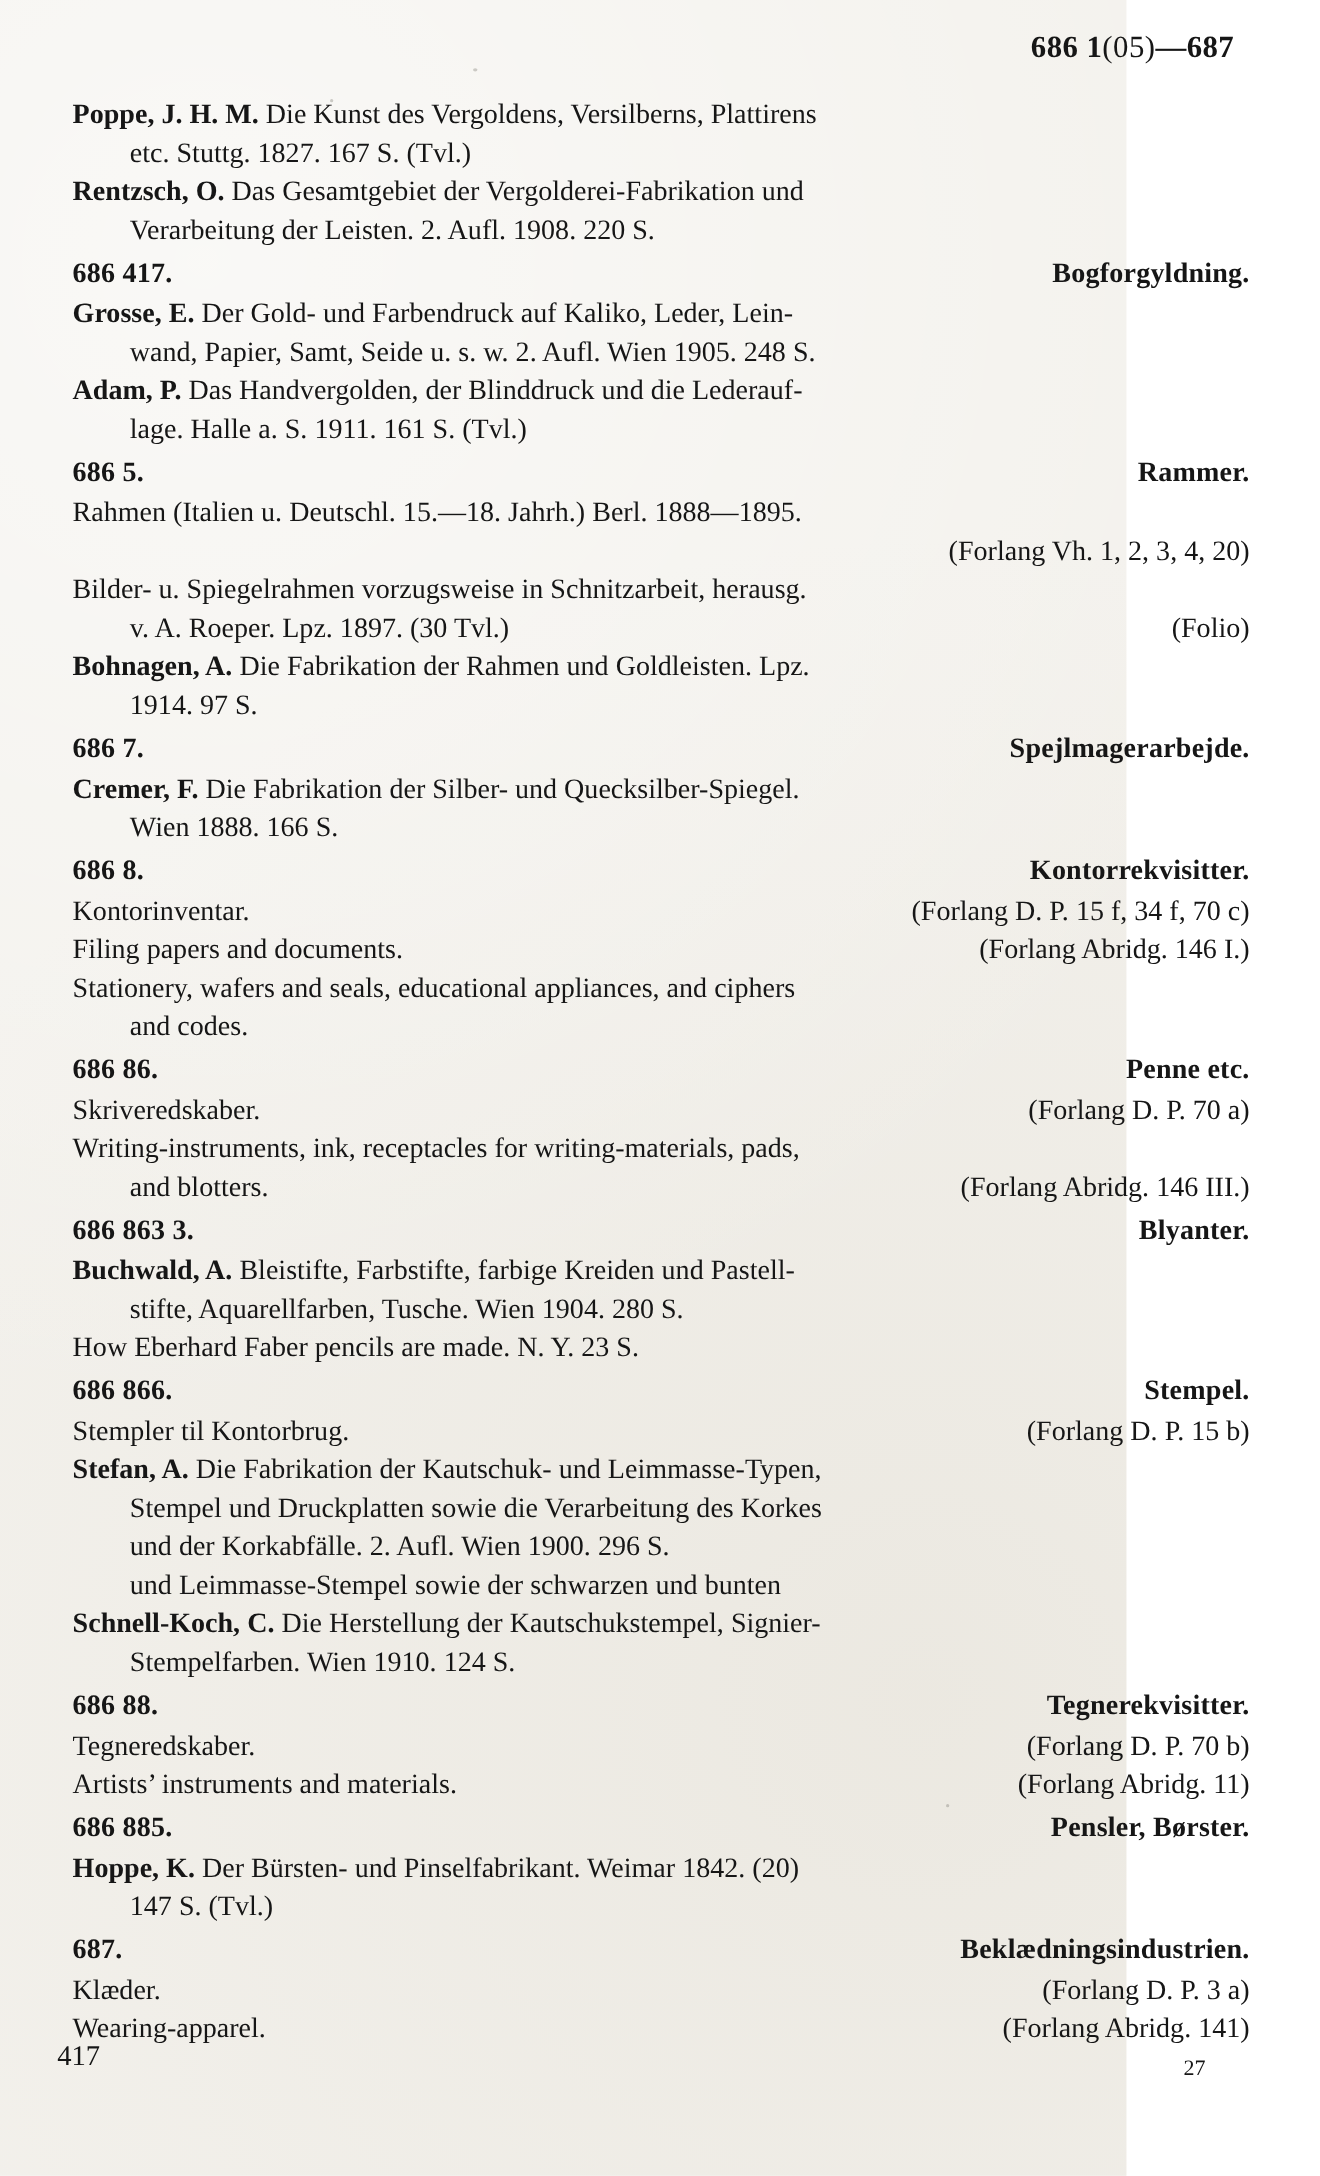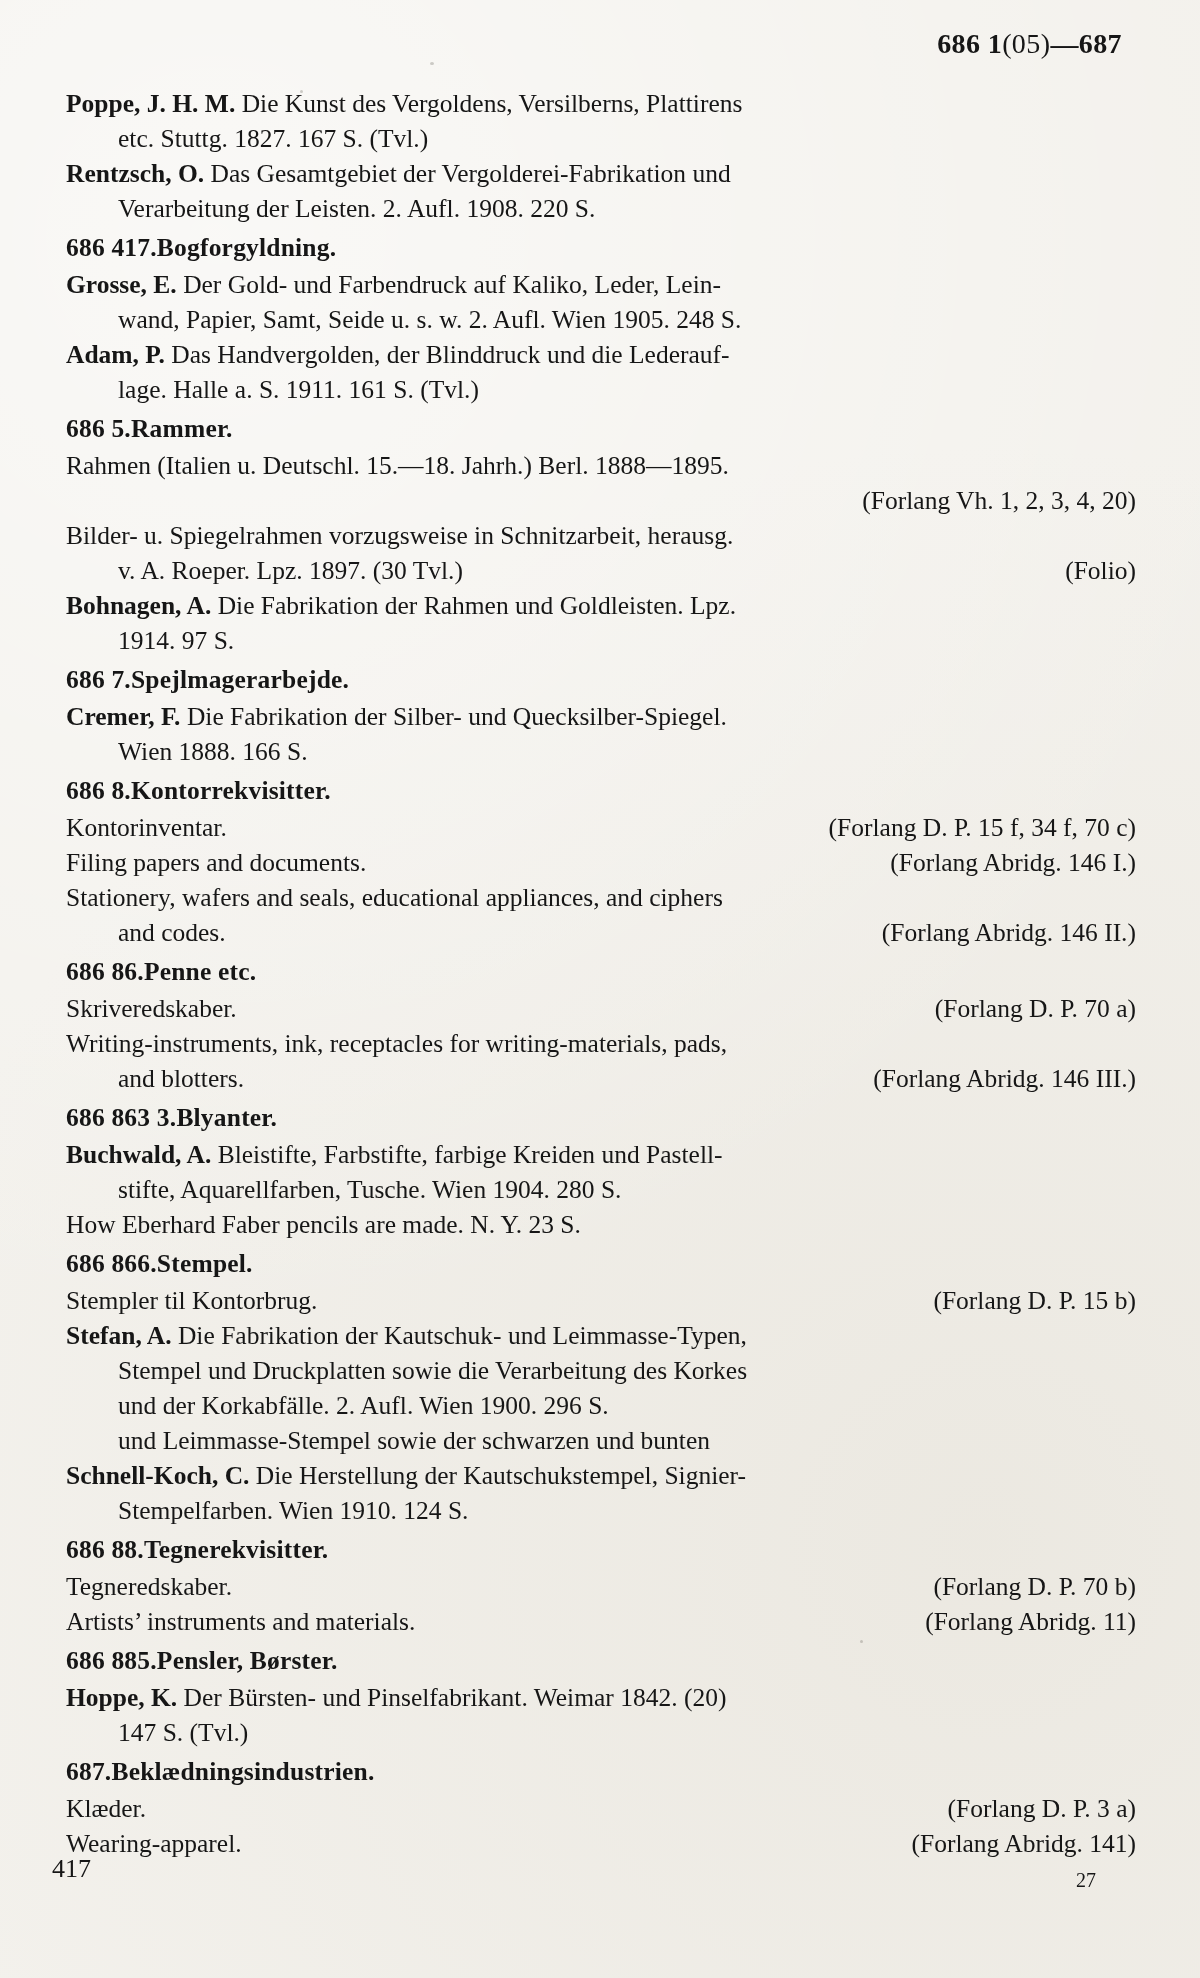--- a/index.html
+++ b/index.html
@@ -11,21 +11,21 @@
     width: 1200px;
     height: 1978px;
     position: relative;
     font-family: "Liberation Serif", serif;
     color: #161616;
     overflow: hidden;
   }
   .page {
     position: absolute;
     left: 0; top: 0;
-    width: 1200px;
+    width: 1024px;
     height: 1978px;
     background: #f3f1ec;
     background-image:
        radial-gradient(circle at 18% 12%, rgba(255,255,255,0.55), rgba(255,255,255,0) 55%),
        radial-gradient(circle at 82% 78%, rgba(228,224,214,0.5), rgba(255,255,255,0) 60%);
   }
   .sheet {
     position: absolute;
     left: 52px;
     top: 28px;
@@ -61,20 +61,21 @@
   }
   .indent {
     padding-left: 66px;
   }
   .author {
     font-weight: bold;
   }
   
   .clsrow {
     display: flex;
+    justify-content: space-between;
     align-items: baseline;
     font-weight: bold;
     font-size: 25.5px;
     line-height: 38px;
     padding-left: 14px;
     padding-right: 12px;
     margin-top: 3px;
   }
   .clsnum { letter-spacing: 0.2px; }
   .clsname { letter-spacing: 0.2px; }
@@ -194,21 +195,20 @@
           <span class="rleft">Kontorinventar.</span>
           <span class="rright">(Forlang D. P. 15 f, 34 f, 70 c)</span>
         </div>
         <div class="refrow">
           <span class="rleft">Filing papers and documents.</span>
           <span class="rright">(Forlang Abridg. 146 I.)</span>
         </div>
         <div class="line hang justify">Stationery, wafers and seals, educational appliances, and ciphers</div>
         <div class="refrow">
           <span class="rleft indent" style="padding-left: 52px;">and codes.</span>
-          <span class="rright">(Forlang Abridg. 146 II.)</span>
         </div>
         <div class="clsrow">
           <span class="clsnum">686 86.</span>
           <span class="clsname">Penne etc.</span>
         </div>
         <div class="refrow">
           <span class="rleft">Skriveredskaber.</span>
           <span class="rright">(Forlang D. P. 70 a)</span>
         </div>
         <div class="line hang justify">Writing-instruments, ink, receptacles for writing-materials, pads,</div>

